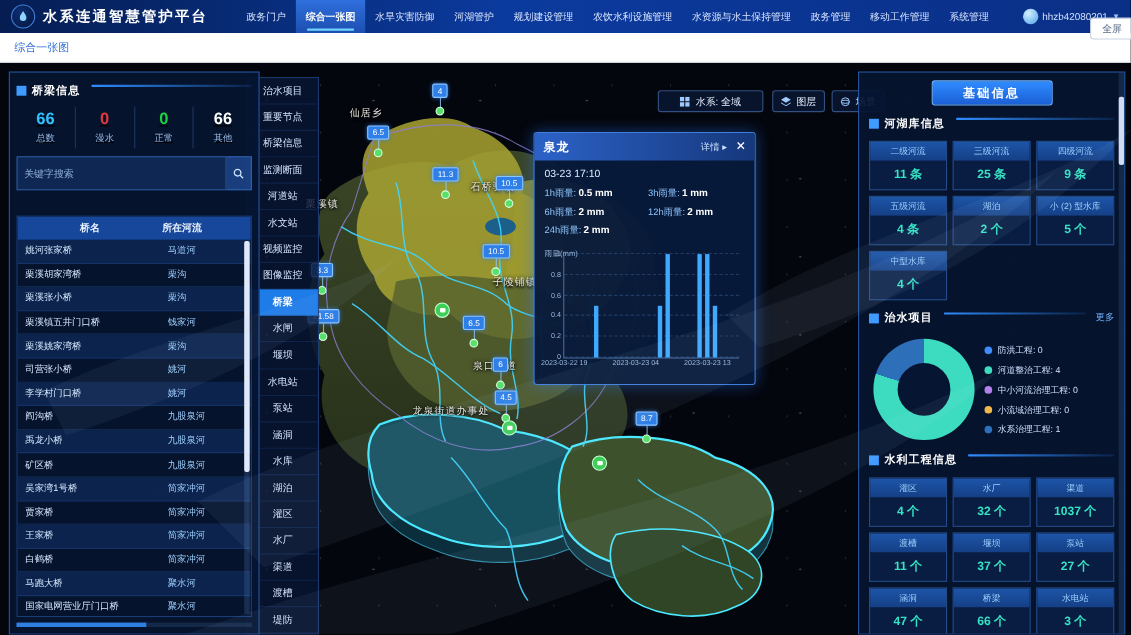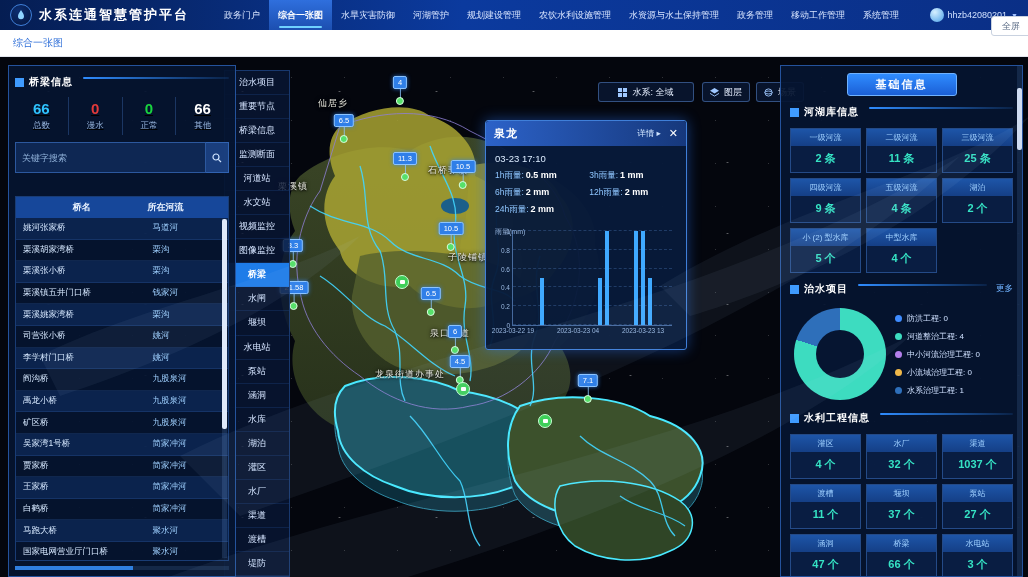--- a/index.html
+++ b/index.html
@@ -292,21 +292,21 @@
         <div class="tag">6</div>
         <div class="stem"></div>
         <div class="dot"></div>
       </div>
       <div class="marker" style="left: 460px; top: 299px;">
         <div class="tag">4.5</div>
         <div class="stem"></div>
         <div class="dot"></div>
       </div>
       <div class="marker" style="left: 588px; top: 318px;">
-        <div class="tag">7.1</div>
+        <div class="tag">8.7</div>
         <div class="stem"></div>
         <div class="dot"></div>
       </div>
       <div class="cam" style="left: 402px; top: 226px;"></div>
       <div class="cam" style="left: 463px; top: 333px;"></div>
       <div class="cam" style="left: 545px; top: 365px;"></div>
     </div>
 
   <div class="panel left-panel">
     <div class="sec-head">
@@ -503,24 +503,20 @@
   <div class="panel right-panel">
     <button class="base-btn">基础信息</button>
 
     <div class="sec-head">
       <span class="sq"></span>
       <span class="t">河湖库信息</span>
       <span class="line"></span>
     </div>
     <div class="cards" id="cards-river">
         <div class="card">
-          <div class="card-label">一级河流</div>
-          <div class="card-value">2 条</div>
-        </div>
-        <div class="card">
           <div class="card-label">二级河流</div>
           <div class="card-value">11 条</div>
         </div>
         <div class="card">
           <div class="card-label">三级河流</div>
           <div class="card-value">25 条</div>
         </div>
         <div class="card">
           <div class="card-label">四级河流</div>
           <div class="card-value">9 条</div>

